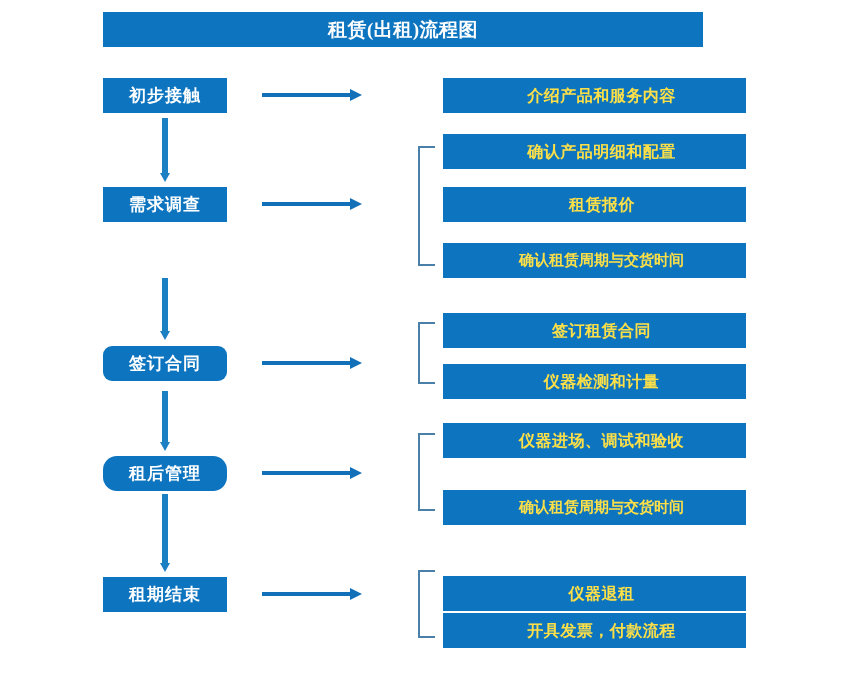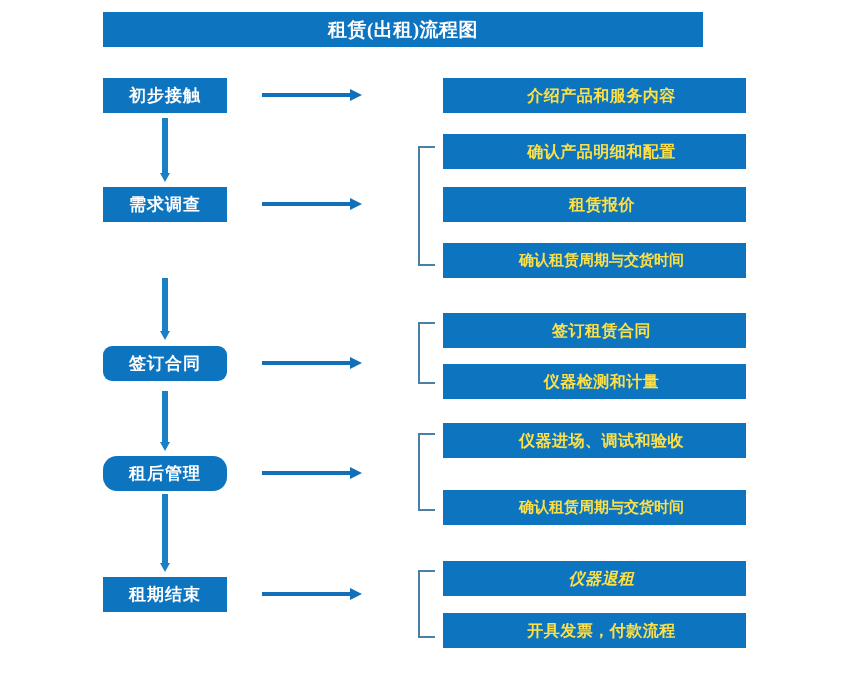--- a/index.html
+++ b/index.html
@@ -144,21 +144,21 @@
     </div>
   <div id="detail-layer">
       <div class="detail-box" style="top: 78px;">介绍产品和服务内容</div>
       <div class="detail-box" style="top: 134px;">确认产品明细和配置</div>
       <div class="detail-box" style="top: 187px; padding-left: 15px;">租赁报价</div>
       <div class="detail-box narrow-text" style="top: 243px;">确认租赁周期与交货时间</div>
       <div class="detail-box" style="top: 313px;">签订租赁合同</div>
       <div class="detail-box" style="top: 364px;">仪器检测和计量</div>
       <div class="detail-box" style="top: 423px;">仪器进场、调试和验收</div>
       <div class="detail-box narrow-text" style="top: 490px;">确认租赁周期与交货时间</div>
-      <div class="detail-box" style="top: 561px; font-style: italic;">仪器退租</div>
+      <div class="detail-box" style="top: 576px;">仪器退租</div>
       <div class="detail-box" style="top: 613px;">开具发票，付款流程</div>
     </div>
   <div id="varrow-layer">
       <div class="v-arrow" style="top: 118px; height: 64px;">
         <div class="shaft" style="height: 55px;"></div>
         <div class="head" style="top: 55px;"></div>
       </div>
       <div class="v-arrow" style="top: 278px; height: 62px;">
         <div class="shaft" style="height: 53px;"></div>
         <div class="head" style="top: 53px;"></div>

